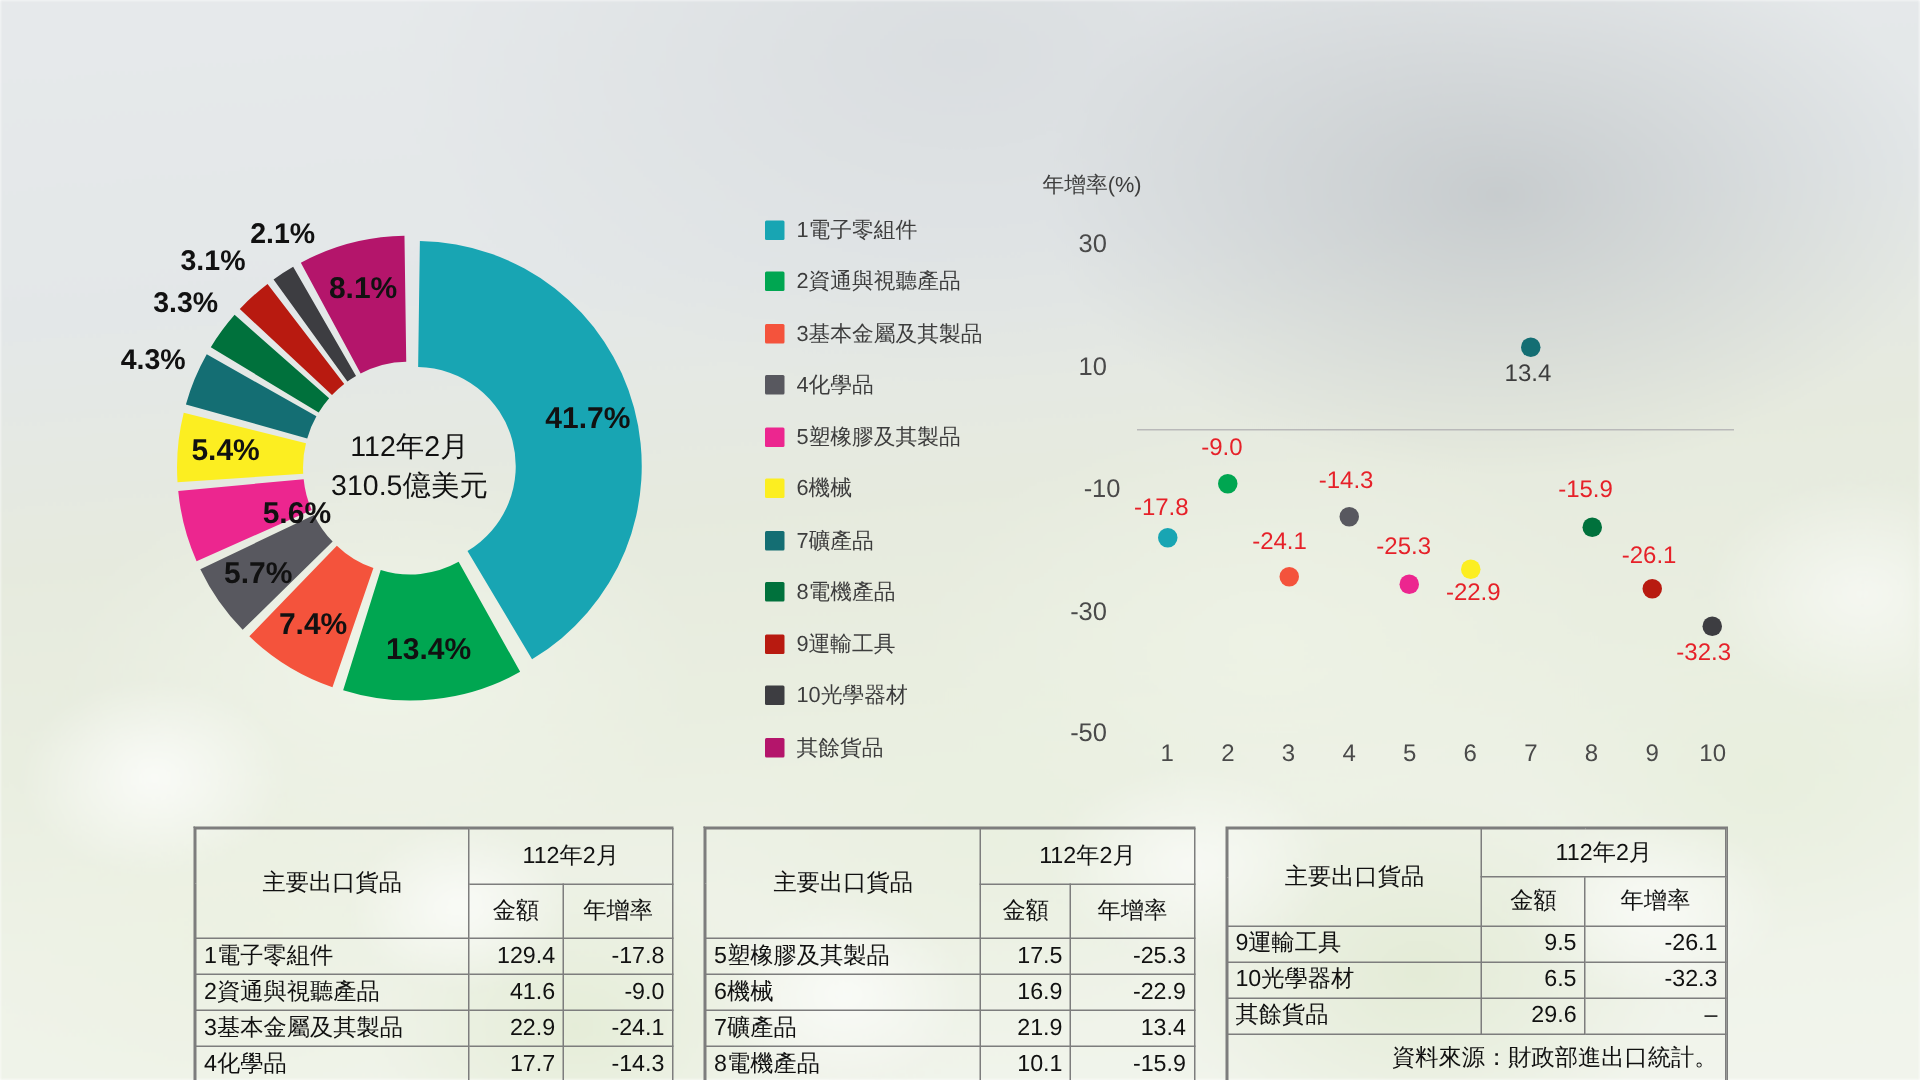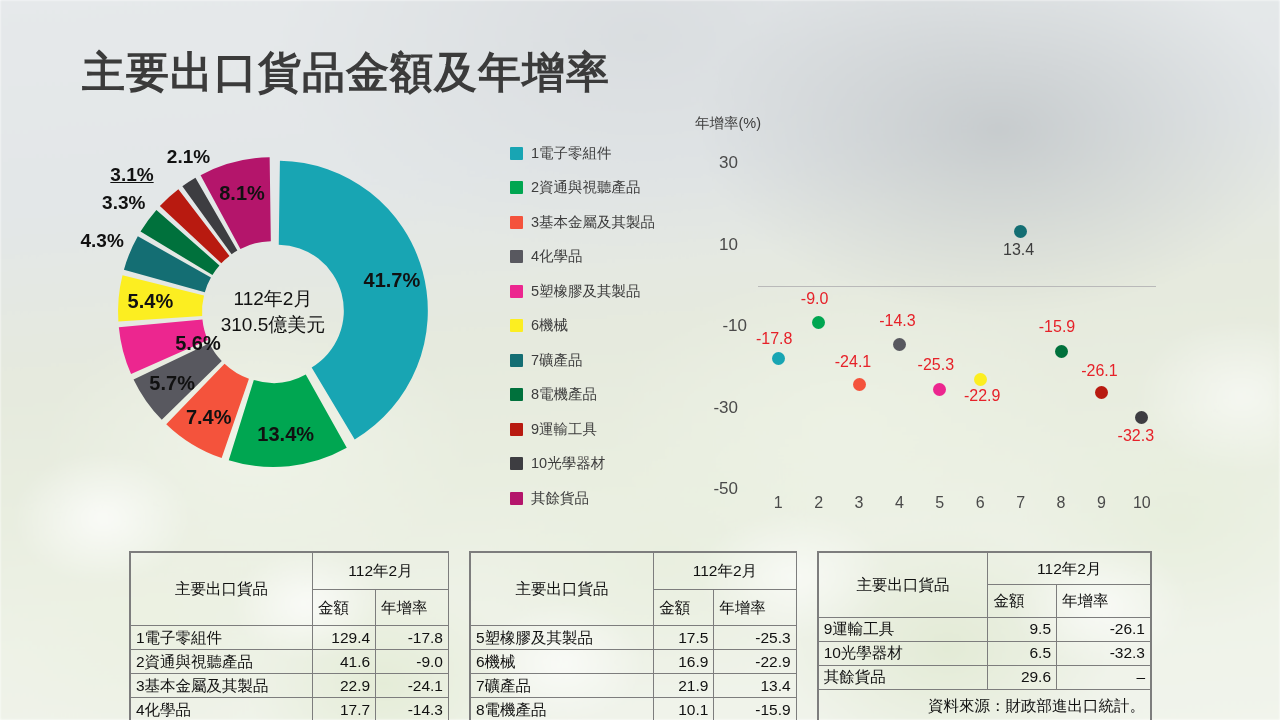--- a/index.html
+++ b/index.html
@@ -73,33 +73,32 @@
   
   #table-area{position:absolute;left:129px;top:551px;width:1023px;height:172px;
               display:flex;font-size:15.5px;color:#111;gap:20px;}
   .tblock{border:1px solid #7d7d7d;border-right:none;box-sizing:border-box;}
   .tblock:last-child{border-right:1px solid #7d7d7d;}
   table.t{border-collapse:collapse;width:100%;height:100%;}
   table.t td,table.t th{border:1px solid #7d7d7d;padding:0 5px;font-weight:normal;
                         font-size:15.5px;color:#111;line-height:1;}
   .hdr-name{text-align:center;vertical-align:middle;}
   .hdr-top{text-align:center;}
-  .hdr-sub{text-align:left;}
+  .hdr-sub{text-align:center;}
   .c-name{text-align:left;height:23px;}
   .c-num{text-align:right;height:23px;}
   .c-src{text-align:right;}
 </style>
 </head>
 <body>
 
 <div id="bg"></div>
 
 <div class="layer">
 
-  <div id="title">主要出口貨品金額及年增率</div>
 
   <div id="donut-wrap">
     <svg id="donut-svg" width="390" height="400" viewBox="0 0 390 400">
         <path d="M 201.92361756225984 48.71926308654645 A 150 150 0 0 1 276.7031048888573 327.5084330260017
        L 233.6537688374745 255.37830987668832 A 66 66 0 0 0 200.75079441377162 132.711075103328 Z" fill="#18A5B3"></path>
         <path d="M 268.7643491644276 335.87322317289784 A 150 150 0 0 1 150.756146489258 348.1391015551387
        L 175.82217946428096 267.96620095340757 A 66 66 0 0 0 227.74578864135557 262.5692144652216 Z" fill="#00A651"></path>
         <path d="M 143.6491010605875 346.12491660223543 A 150 150 0 0 1 88.23776059406933 312.210651503887
        L 146.56293012710964 251.76088228230842 A 66 66 0 0 0 170.94391993237764 266.6831589255818 Z" fill="#F4533C"></path>
         <path d="M 83.77747927563969 307.86192953492343 A 150 150 0 0 1 55.5436971090044 267.5024780526793
@@ -125,21 +124,21 @@
     </div>
     <div id="donut-labels">
         <div class="slice-label" style="left: 313.878px; top: 168.113px; transform: translate(-50%, -50%);">41.7%</div>
         <div class="slice-label" style="left: 207.724px; top: 322.42px; transform: translate(-50%, -50%);">13.4%</div>
         <div class="slice-label" style="left: 130.749px; top: 304.978px; transform: translate(-50%, -50%);">7.4%</div>
         <div class="slice-label" style="left: 94.148px; top: 270.552px; transform: translate(-50%, -50%);">5.7%</div>
         <div class="slice-label" style="left: 75.9244px; top: 231.14px; transform: translate(-50%, -50%); margin-left: 44px;">5.6%</div>
         <div class="slice-label" style="left: 72.412px; top: 189.006px; transform: translate(-50%, -50%);">5.4%</div>
         <div class="slice-label outside" style="left: 24.1657px; top: 129.002px; transform: translate(-50%, -50%);">4.3%</div>
         <div class="slice-label outside" style="left: 45.7768px; top: 90.65px; transform: translate(-50%, -50%);">3.3%</div>
-        <div class="slice-label outside" style="left: 54px; top: 63.0765px; transform: translate(-50%, -50%); text-decoration: underline;">3.1%</div>
+        <div class="slice-label outside" style="left: 64px; top: 63.0765px; transform: translate(-50%, -50%);">3.1%</div>
         <div class="slice-label outside" style="left: 94.4935px; top: 44.6828px; transform: translate(-50%, -50%); margin-left: 16px;">2.1%</div>
         <div class="slice-label" style="left: 164.047px; top: 80.8757px; transform: translate(-50%, -50%);">8.1%</div>
       </div>
   </div>
 
   <div id="legend">
       <div class="legend-row">
         <span class="legend-sw" style="background: rgb(24, 165, 179);"></span>
         <span class="legend-tx">1電子零組件</span>
       </div>

